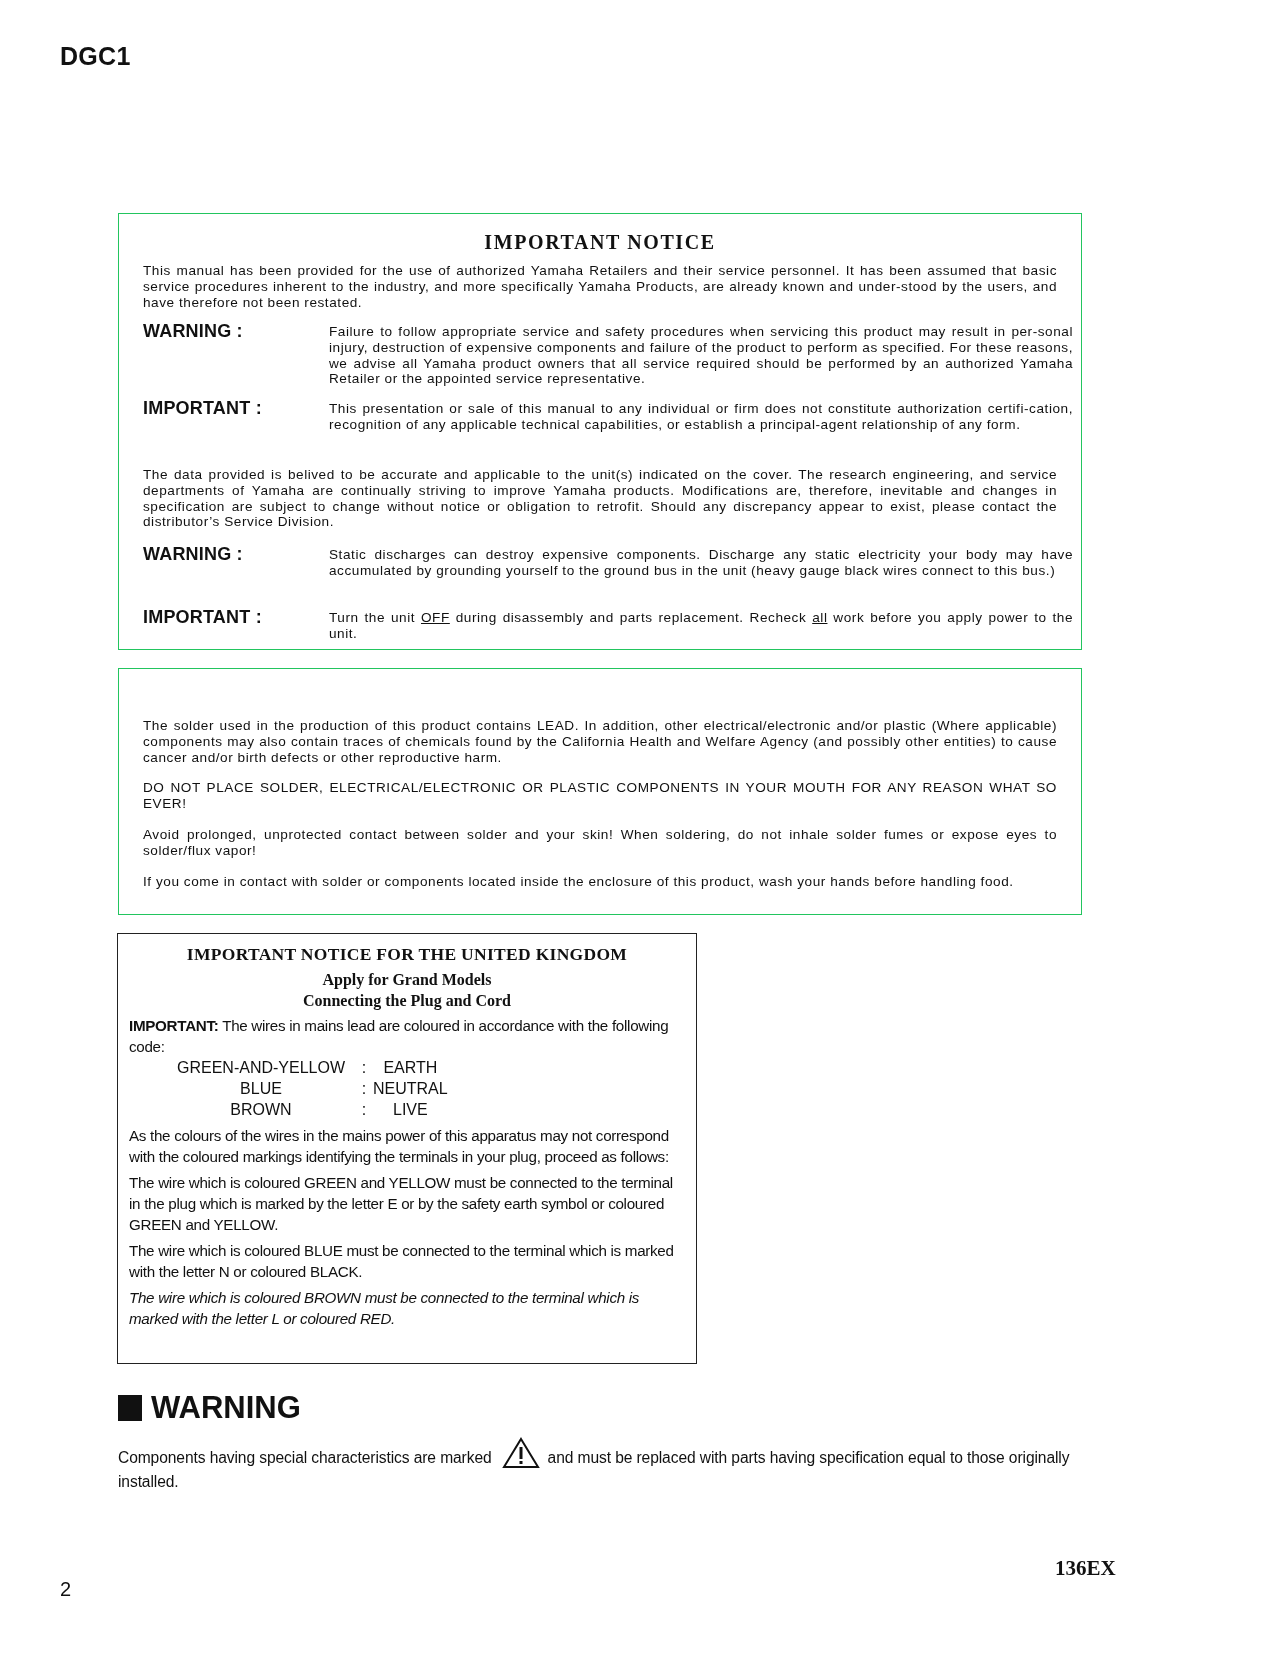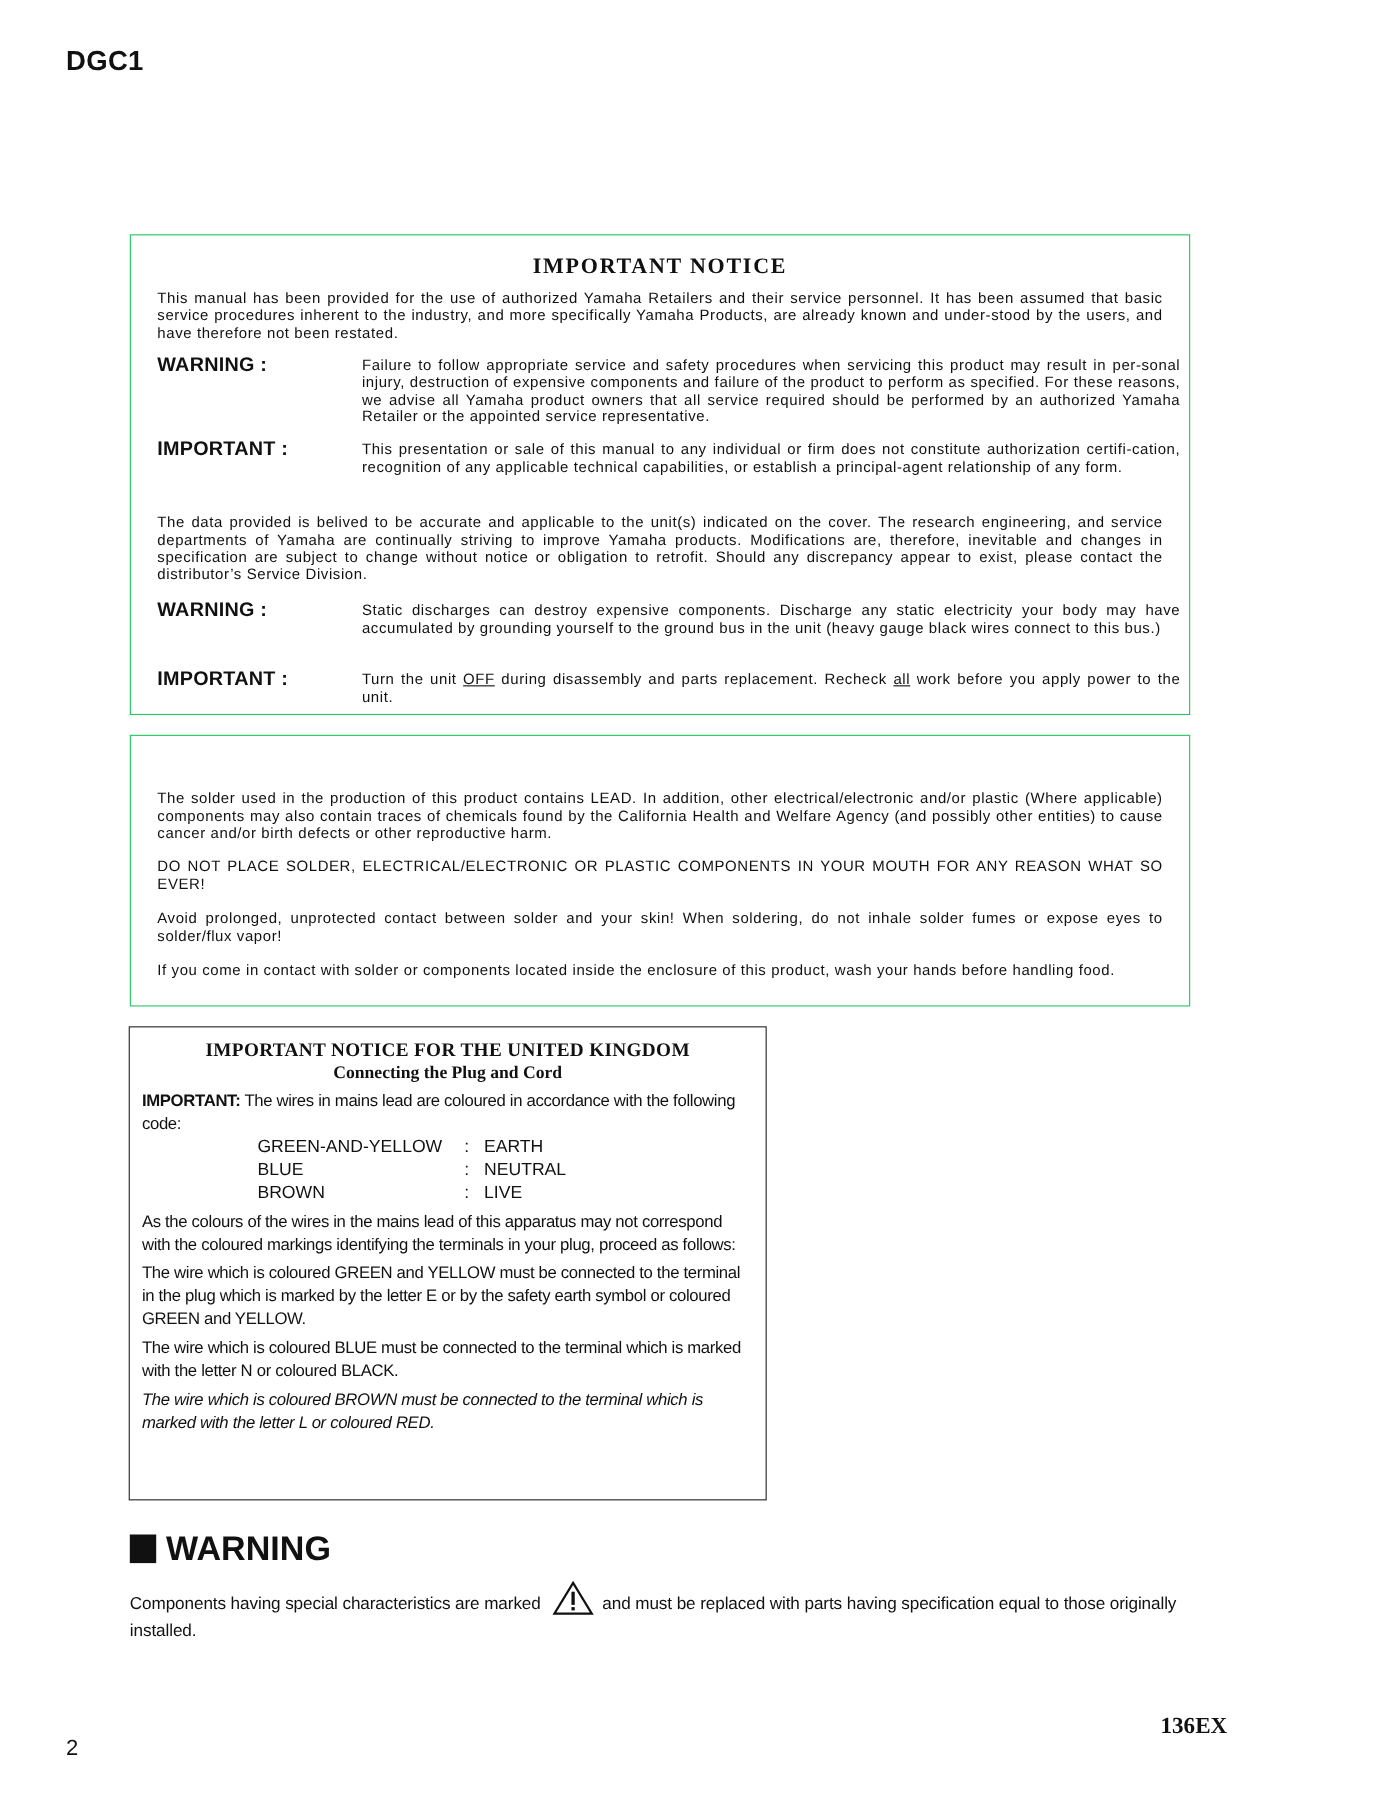--- a/index.html
+++ b/index.html
@@ -15,21 +15,21 @@
   .para { font-size: 13.6px; line-height: 15.8px; letter-spacing: 0.55px; text-align: justify; text-align-last: left; }
   .inner { position: absolute; left: 24px; width: 914px; }
   .row { position: absolute; left: 24px; width: 914px; }
   .row .lbl { position: absolute; left: 0; top: -3px; font-weight: bold; font-size: 18px; letter-spacing: 0.2px; }
   .row .txt { position: absolute; left: 186px; width: 744px; }
   .u { text-decoration: underline; }
   .box3 { position: absolute; left: 117px; top: 933px; width: 580px; height: 431px; border: 1px solid #222; box-sizing: border-box; }
   .uk-title { text-align: center; font-family: "Liberation Serif", serif; font-weight: bold; font-size: 17.5px; margin-top: 10px; letter-spacing: 0.3px; }
   .uk-sub { text-align: center; font-family: "Liberation Serif", serif; font-weight: bold; font-size: 16px; line-height: 21px; }
   .uk-p { font-size: 15.2px; line-height: 21px; margin: 0 11px; letter-spacing: -0.3px; }
-  .uk-table { margin-left: 116px; font-size: 16px; line-height: 21px; }
+  .uk-table { margin-left: 49px; font-size: 16px; line-height: 21px; text-align: center; }
   .uk-table td { padding: 0; }
   .uk-table td.c1 { width: 188px; }
   .uk-table td.c2 { width: 18px; }
   .warn-head { left: 118px; top: 1390px; font-weight: bold; font-size: 31px; display: flex; align-items: center; }
   .warn-square { width: 24px; height: 26px; background: #111; margin-right: 9px; }
   .warn-body { left: 118px; top: 1437px; width: 980px; font-size: 15.6px; line-height: 18px; letter-spacing: -0.1px; }
   .tri { display: inline-block; vertical-align: -6px; margin: 0 8px 0 10px; }
   .footer-code { left: 1055px; top: 1556px; font-family: "Liberation Serif", serif; font-weight: bold; font-size: 21px; }
   .page-num { left: 60px; top: 1578px; font-size: 20px; }
 </style>
@@ -67,20 +67,21 @@
 
 <div class="box box2">
   <div class="inner para" style="top:49px;">The solder used in the production of this product contains LEAD. In addition, other electrical/electronic and/or plastic (Where applicable) components may also contain traces of chemicals found by the California Health and Welfare Agency (and possibly other entities) to cause cancer and/or birth defects or other reproductive harm.</div>
   <div class="inner para" style="top:111px;">DO NOT PLACE SOLDER, ELECTRICAL/ELECTRONIC OR PLASTIC COMPONENTS IN YOUR MOUTH FOR ANY REASON WHAT SO EVER!</div>
   <div class="inner para" style="top:158px;">Avoid prolonged, unprotected contact between solder and your skin! When soldering, do not inhale solder fumes or expose eyes to solder/flux vapor!</div>
   <div class="inner para" style="top:205px;">If you come in contact with solder or components located inside the enclosure of this product, wash your hands before handling food.</div>
 </div>
 
 <div class="box3">
   <div class="uk-title">IMPORTANT NOTICE FOR THE UNITED KINGDOM</div>
+  <div class="uk-sub" style="margin-top:4px;">Apply for Grand Models</div>
   <div class="uk-sub">Connecting the Plug and Cord</div>
   <div class="uk-p" style="margin-top:4px;"><b>IMPORTANT:</b><span> The wires in mains lead are coloured in accordance with the following code:</span></div>
   <table class="uk-table" cellspacing="0" cellpadding="0">
     <tbody>
         <tr>
       <td class="c1">GREEN-AND-YELLOW</td>
       <td class="c2">:</td>
       <td>EARTH</td>
     </tr>
     <tr>
@@ -88,21 +89,21 @@
       <td class="c2">:</td>
       <td>NEUTRAL</td>
     </tr>
     <tr>
       <td class="c1">BROWN</td>
       <td class="c2">:</td>
       <td>LIVE</td>
     </tr>
   </tbody>
     </table>
-  <div class="uk-p" style="margin-top:5px;">As the colours of the wires in the mains lead of this apparatus may not correspond with the coloured markings identifying the terminals in your plug, proceed as follows:</div>
+  <div class="uk-p" style="margin-top:5px;">As the colours of the wires in the mains power of this apparatus may not correspond with the coloured markings identifying the terminals in your plug, proceed as follows:</div>
   <div class="uk-p" style="margin-top:5px;">The wire which is coloured GREEN and YELLOW must be connected to the terminal in the plug which is marked by the letter E or by the safety earth symbol or coloured GREEN and YELLOW.</div>
   <div class="uk-p" style="margin-top:5px;">The wire which is coloured BLUE must be connected to the terminal which is marked with the letter N or coloured BLACK.</div>
   <div class="uk-p" style="margin-top:5px;font-style:italic;">The wire which is coloured BROWN must be connected to the terminal which is marked with the letter L or coloured RED.</div>
 </div>
 
 <div class="abs warn-head">
   <span class="warn-square"></span>
   <span>WARNING</span>
 </div>
 <div class="abs warn-body">

